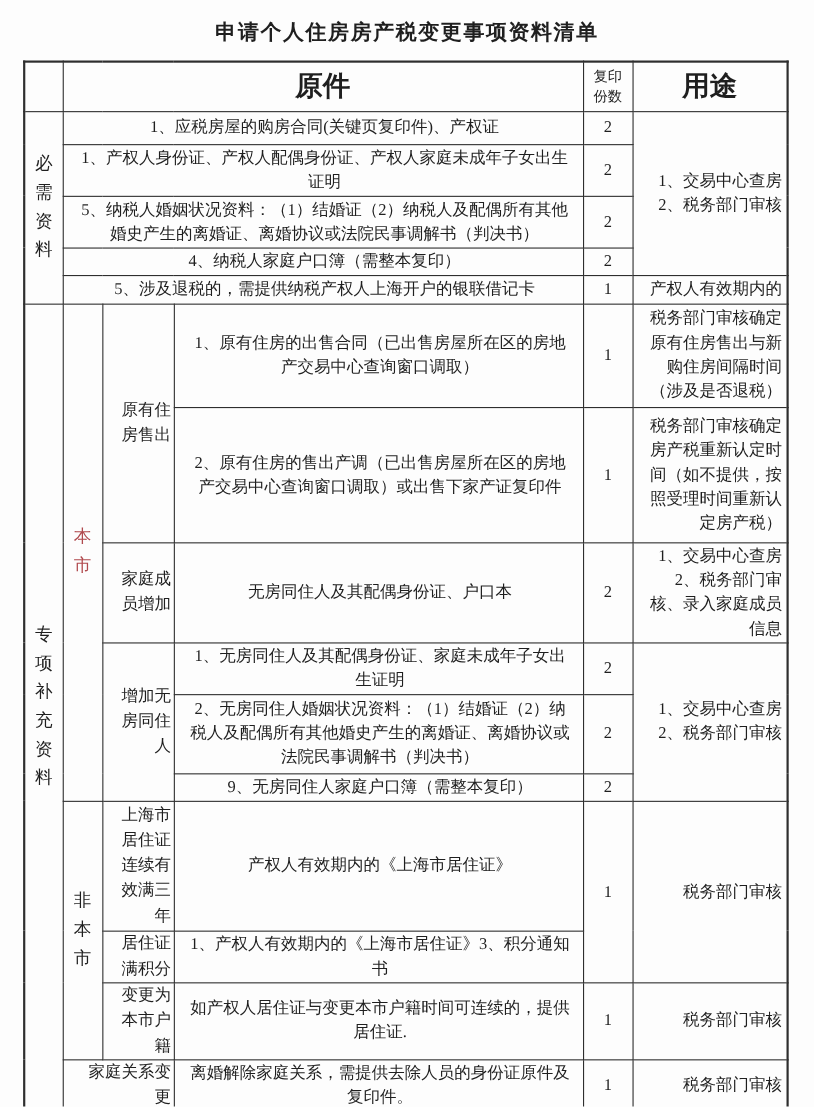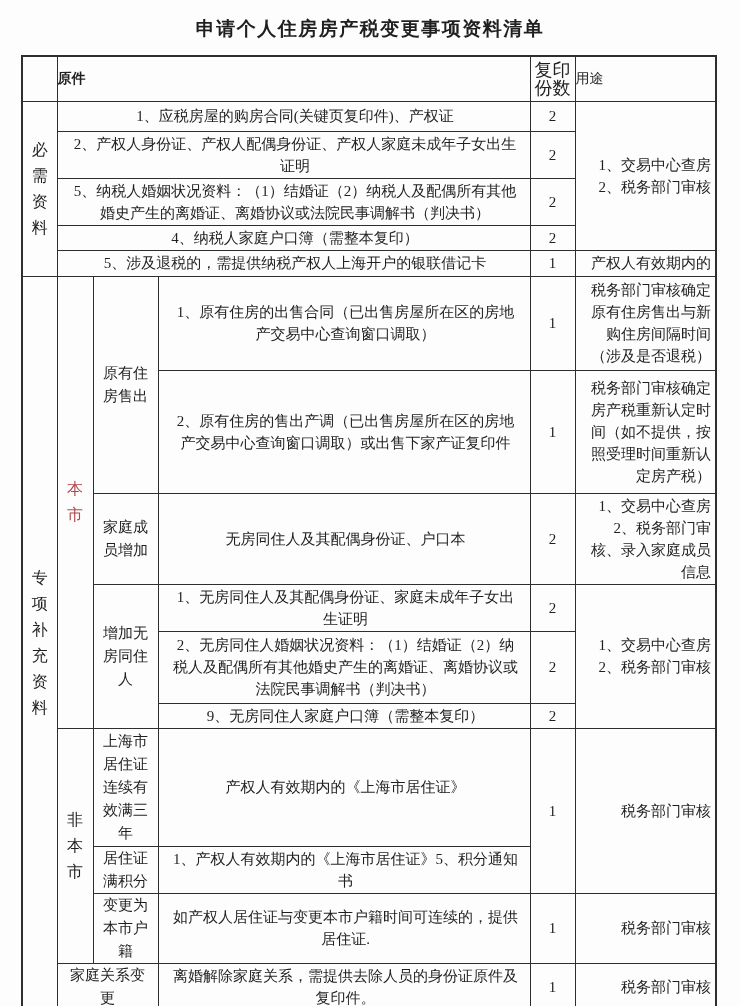--- a/index.html
+++ b/index.html
@@ -24,23 +24,23 @@
     font-size:15px; line-height:22px; padding:1px 6px;
     white-space:pre-line; overflow:hidden;
   }
   td.content { padding:1px 8px 1px 11px; text-align:center; }
   td.purpose { padding:1px 4px 1px 8px; text-align:right; line-height:22px; }
   td.num { text-align:center; padding:0; }
   td.vlab {
     text-align:center; padding:0; font-size:16px; line-height:26px;
     letter-spacing:0;
   }
-  td.clab { text-align:center; padding:0 2px; line-height:23px; }
-  td.hdr-big { text-align:left; font-size:14px; padding:0; }
-  td.hdr-copies { text-align:center; font-size:18px; line-height:18px; padding:0; }
+  td.clab { text-align:right; padding:0 2px; line-height:23px; }
+  td.hdr-big { text-align:center; font-size:25px; padding:0; }
+  td.hdr-copies { text-align:center; font-size:13px; line-height:18px; padding:0; }
   td.bottom { border-bottom:2px solid #2e2e2e; }
 </style>
 </head>
 <body>
 
 <div class="page">
   <h1 class="doc-title">申请个人住房房产税变更事项资料清单</h1>
 
   <table class="sheet">
     <colgroup>
@@ -51,35 +51,35 @@
         <col style="width:45px">
         <col style="width:141px">
     </colgroup>
 
     <tbody>
         <tr style="height:45px">
       <td></td>
       <td colspan="3" class="hdr-big" style="font-weight:bold">原件</td>
       <td class="hdr-copies">复印
 份数</td>
-      <td class="hdr-big" style="font-weight:normal">用途</td>
+      <td class="hdr-big" style="font-weight:bold">用途</td>
     </tr>
 
     <tr style="height:30px">
       <td rowspan="5" class="vlab">必
 需
 资
 料</td>
       <td colspan="3" class="content">1、应税房屋的购房合同(关键页复印件)、产权证</td>
       <td class="num">2</td>
       <td rowspan="4" class="purpose">1、交易中心查房
 2、税务部门审核</td>
     </tr>
     <tr style="height:46px">
-      <td colspan="3" class="content">2、产权人身份证、产权人配偶身份证、产权人家庭未成年子女出生证明</td>
+      <td colspan="3" class="content">1、产权人身份证、产权人配偶身份证、产权人家庭未成年子女出生证明</td>
       <td class="num">2</td>
     </tr>
     <tr style="height:46px">
       <td colspan="3" class="content">5、纳税人婚姻状况资料：（1）结婚证（2）纳税人及配偶所有其他婚史产生的离婚证、离婚协议或法院民事调解书（判决书）</td>
       <td class="num">2</td>
     </tr>
     <tr style="height:25px">
       <td colspan="3" class="content">4、纳税人家庭户口簿（需整本复印）</td>
       <td class="num">2</td>
     </tr>
@@ -153,21 +153,21 @@
 连续有
 效满三
 年</td>
       <td class="content">产权人有效期内的《上海市居住证》</td>
       <td rowspan="2" class="num">1</td>
       <td rowspan="2" class="purpose">税务部门审核</td>
     </tr>
     <tr style="height:47px">
       <td class="clab">居住证
 满积分</td>
-      <td class="content">1、产权人有效期内的《上海市居住证》5、积分通知书</td>
+      <td class="content">1、产权人有效期内的《上海市居住证》3、积分通知书</td>
     </tr>
     <tr style="height:70px">
       <td class="clab">变更为
 本市户
 籍</td>
       <td class="content">如产权人居住证与变更本市户籍时间可连续的，提供居住证.</td>
       <td class="num">1</td>
       <td class="purpose">税务部门审核</td>
     </tr>
 

